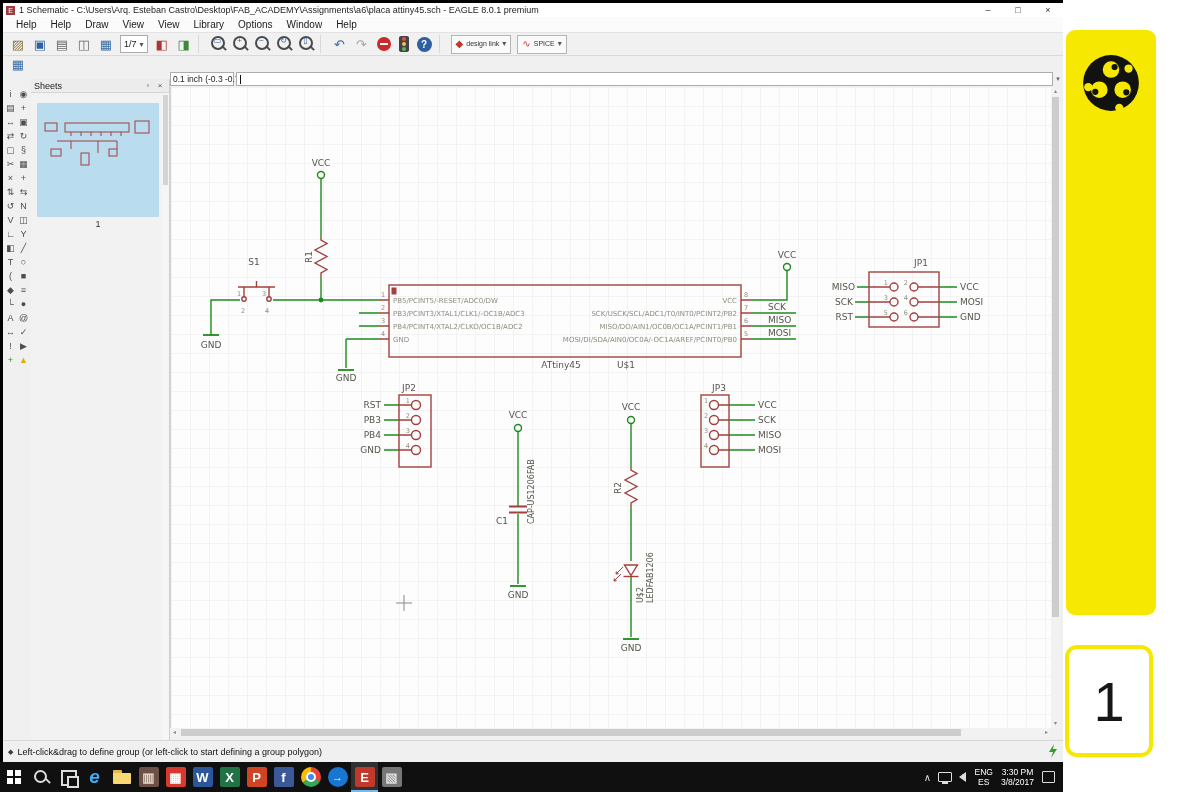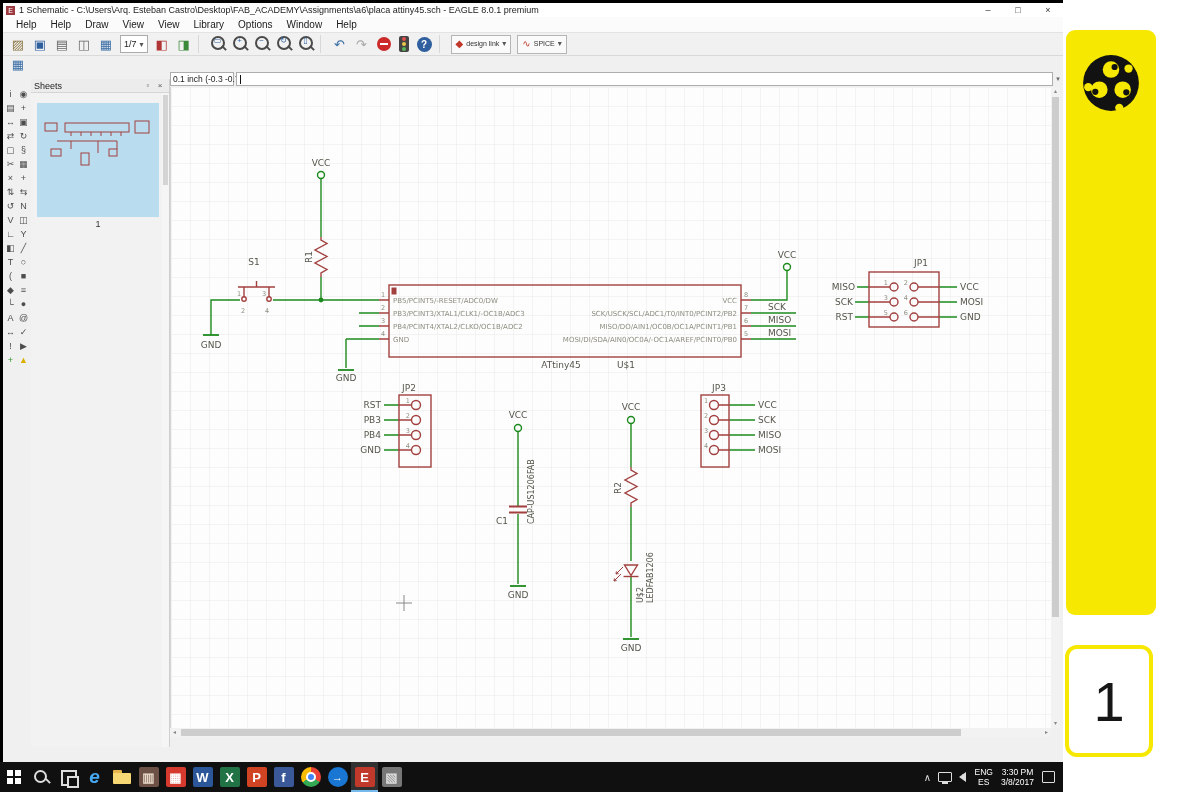--- a/index.html
+++ b/index.html
@@ -603,20 +603,28 @@
       <div class="arrow">▴</div>
         <div class="thumb"></div>
       <div class="arrow" style="position:absolute;bottom:0;width:100%">▾</div>
     </div>
     <div id="hscroll">
       <div class="arrow" style="left:0">◂</div>
         <div class="thumb"></div>
       <div class="arrow" style="right:0">▸</div>
     </div>
 
+    <div id="statusbar">
+      <span class="bullet">◆</span>
+      <span>Left-click&amp;drag to define group (or left-click to start defining a group polygon)</span>
+      <span class="flex"></span>
+      <svg width="10" height="15" viewBox="0 0 10 15">
+        <path d="M6,0 L1,8 H5 L3,14 L9,5 H5 Z" fill="#3a9b35"></path>
+      </svg>
+    </div>
   </div>
 
   <div id="right-strip">
     <div id="yellow-panel">
       <svg id="logo" viewBox="0 0 60 60">
         <circle cx="30" cy="30" r="27" fill="#121212"></circle>
         <g fill="#f6e800">
           <circle cx="30" cy="17" r="8"></circle>
           <circle cx="18.7" cy="36.5" r="8"></circle>
           <circle cx="41.3" cy="36.5" r="8"></circle>

